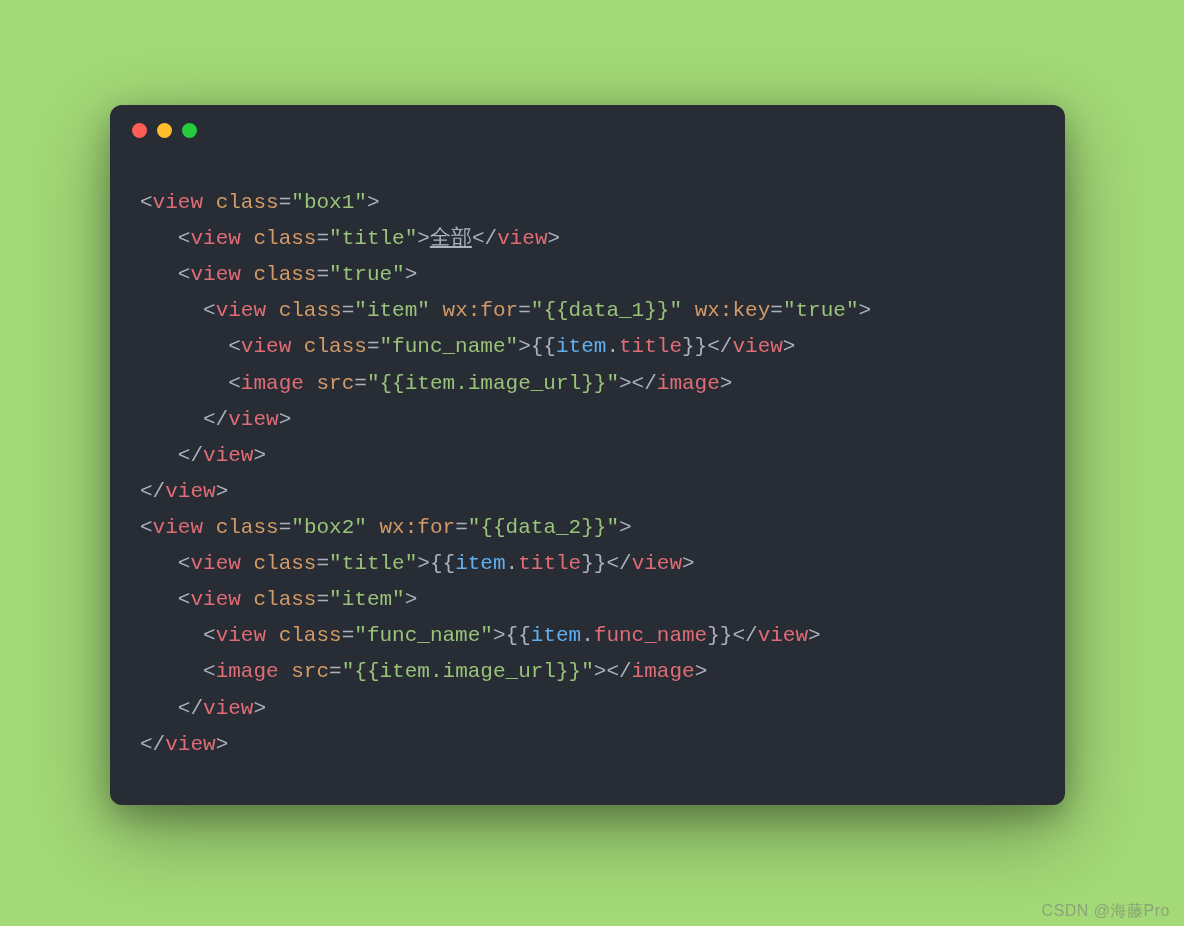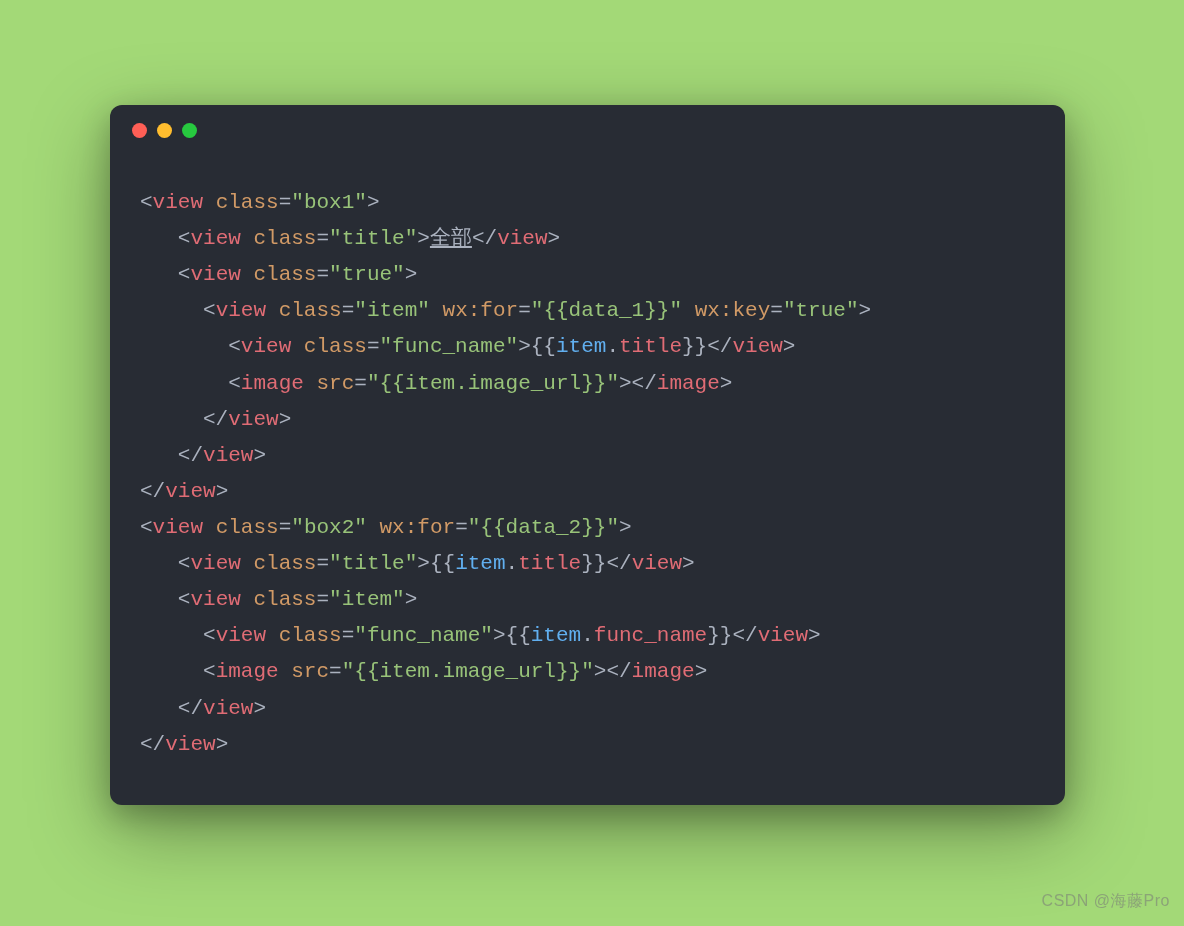--- a/index.html
+++ b/index.html
@@ -52,21 +52,21 @@
   .attr  { color: #d19a66; }
   .str   { color: #98c379; }
   .delim { color: #abb2bf; }
   .txt   { color: #abb2bf; text-decoration: underline; }
   .var   { color: #61afef; }
   .dot2  { color: #abb2bf; }
   .prop  { color: #e06c75; }
   .watermark {
     position: absolute;
     right: 14px;
-    bottom: 14px;
+    bottom: 4px;
     color: rgba(120,120,120,0.55);
     font-family: Arial, sans-serif;
     font-size: 16px;
     letter-spacing: 0.5px;
   }
 </style>
 </head>
 <body>
 
 <div class="editor-window">

